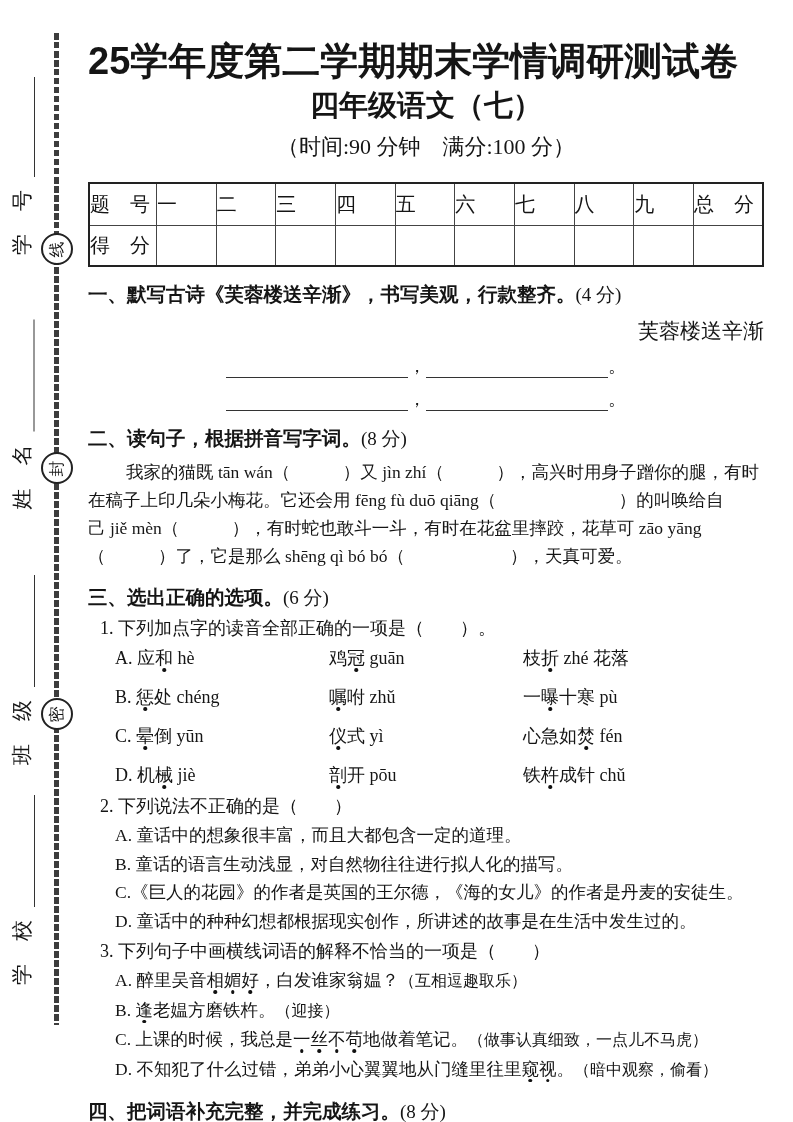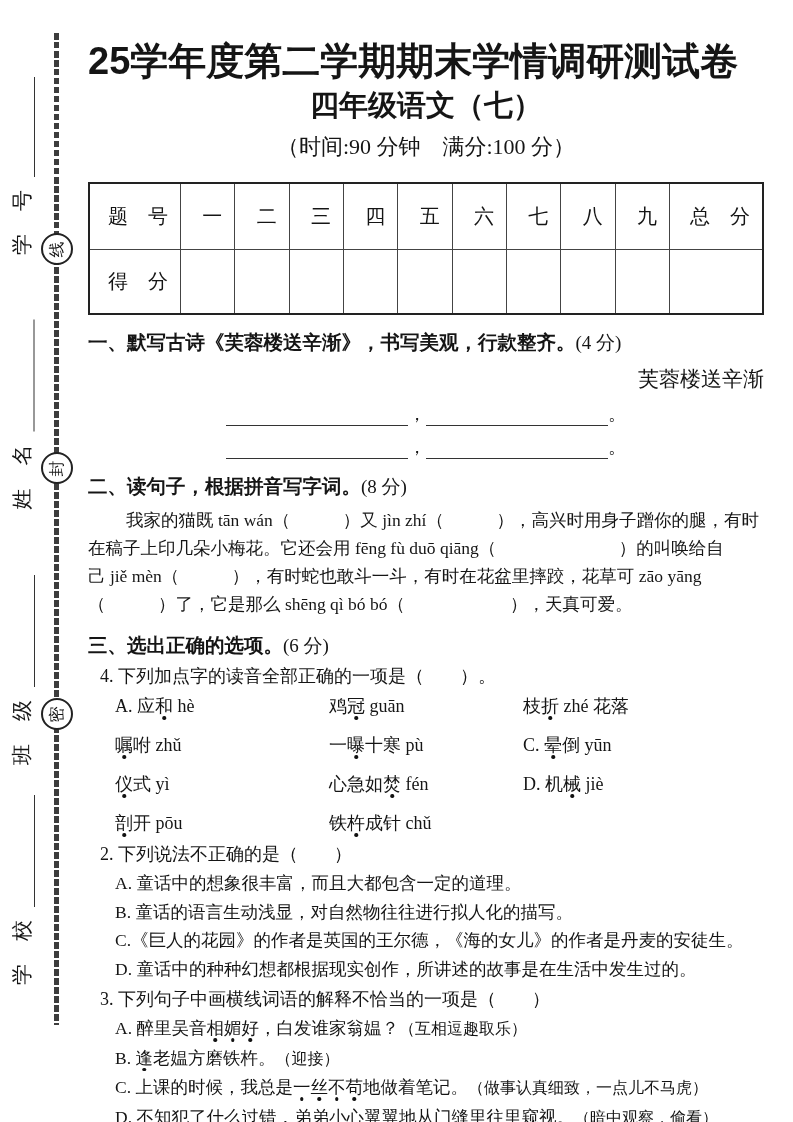--- a/index.html
+++ b/index.html
@@ -35,21 +35,21 @@
   .title{
     font-family:"Liberation Sans","DejaVu Sans",sans-serif;
     font-weight:700;font-size:38px;line-height:50px;
     letter-spacing:0px;white-space:nowrap;
   }
   .subtitle{font-weight:700;font-size:29px;line-height:38px;text-align:center;margin-top:0;}
   .info{font-size:22px;line-height:30px;text-align:center;margin-top:8px;}
   
   table.score{border-collapse:collapse;width:100%;margin-top:20px;table-layout:fixed;}
   table.score td{
-    border:1px solid #444;text-align:right;font-size:20px;padding:12px;
+    border:1px solid #444;text-align:left;font-size:20px;padding:0;
   }
   table.score{border:2px solid #222;}
   table.score tr.hd td{height:41px;}
   table.score tr.sc td{height:39px;}
   
   .sec-head{margin-top:13px;font-size:19.5px;line-height:28px;
     font-family:"Liberation Sans","DejaVu Sans",sans-serif;font-weight:700;}
   .sec-head .pts{font-family:"Liberation Serif","DejaVu Serif",serif;font-weight:400;font-size:19px;}
   .poem-title{font-weight:400;font-size:21px;text-align:right;margin-top:8px;line-height:28px;}
   .poem-row{display:flex;align-items:flex-end;justify-content:center;margin-top:11px;height:22px;font-size:18px;}
@@ -163,25 +163,26 @@
       <div class="ln first">我家的猫既 tān wán（　　　）又 jìn zhí（　　　），高兴时用身子蹭你的腿，有时</div>
       <div class="ln">在稿子上印几朵小梅花。它还会用 fēng fù duō qiāng（　　　　　　　）的叫唤给自</div>
       <div class="ln">己 jiě mèn（　　　），有时蛇也敢斗一斗，有时在花盆里摔跤，花草可 zāo yāng</div>
       <div class="ln">（　　　）了，它是那么 shēng qì bó bó（　　　　　　），天真可爱。</div>
     </div>
 
     <div class="sec-head">
       <span>三、选出正确的选项。</span><span class="pts">(6 分)</span>
     </div>
 
-    <div class="q-prompt">4. 下列加点字的读音全部正确的一项是（　　）。</div>
+    <div class="q-prompt">1. 下列加点字的读音全部正确的一项是（　　）。</div>
     <div class="opt-grid">
       <div><span>A</span><span>.</span><span> </span><span>应</span><span class="dotted">和</span><span> </span><span>h</span><span>è</span></div>
       <div><span>鸡</span><span class="dotted">冠</span><span> </span><span>g</span><span>u</span><span>ā</span><span>n</span></div>
       <div><span>枝</span><span class="dotted">折</span><span> </span><span>z</span><span>h</span><span>é</span><span> </span><span>花</span><span>落</span></div>
+      <div><span>B</span><span>.</span><span> </span><span class="dotted">惩</span><span>处</span><span> </span><span>c</span><span>h</span><span>é</span><span>n</span><span>g</span></div>
       <div><span class="dotted">嘱</span><span>咐</span><span> </span><span>z</span><span>h</span><span>ǔ</span></div>
       <div><span>一</span><span class="dotted">曝</span><span>十</span><span>寒</span><span> </span><span>p</span><span>ù</span></div>
       <div><span>C</span><span>.</span><span> </span><span class="dotted">晕</span><span>倒</span><span> </span><span>y</span><span>ū</span><span>n</span></div>
       <div><span class="dotted">仪</span><span>式</span><span> </span><span>y</span><span>ì</span></div>
       <div><span>心</span><span>急</span><span>如</span><span class="dotted">焚</span><span> </span><span>f</span><span>é</span><span>n</span></div>
       <div><span>D</span><span>.</span><span> </span><span>机</span><span class="dotted">械</span><span> </span><span>j</span><span>i</span><span>è</span></div>
       <div><span class="dotted">剖</span><span>开</span><span> </span><span>p</span><span>ō</span><span>u</span></div>
       <div><span>铁</span><span class="dotted">杵</span><span>成</span><span>针</span><span> </span><span>c</span><span>h</span><span>ǔ</span></div>
     </div>
 

